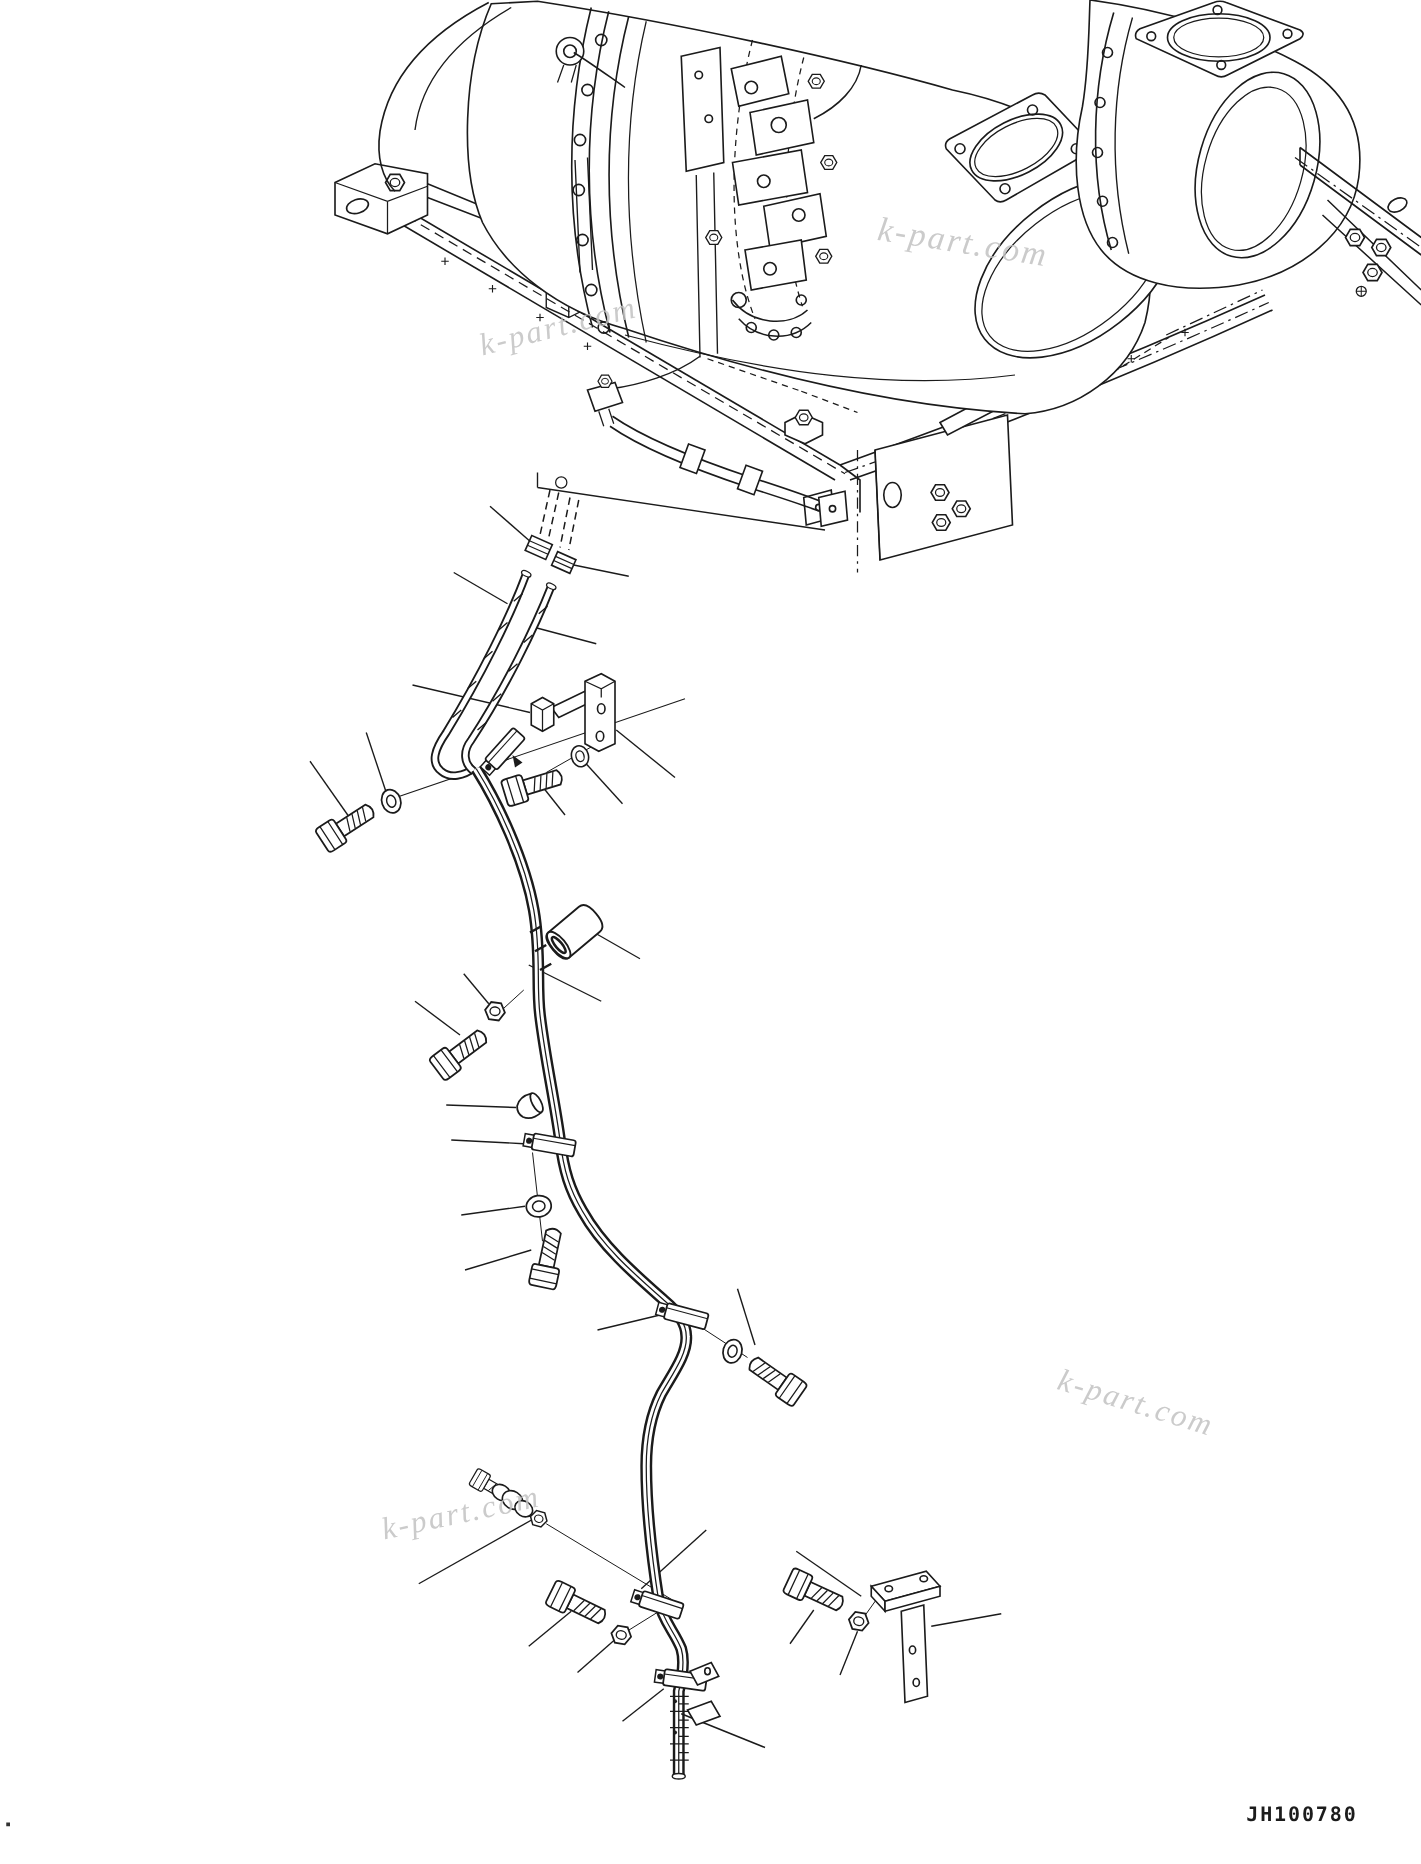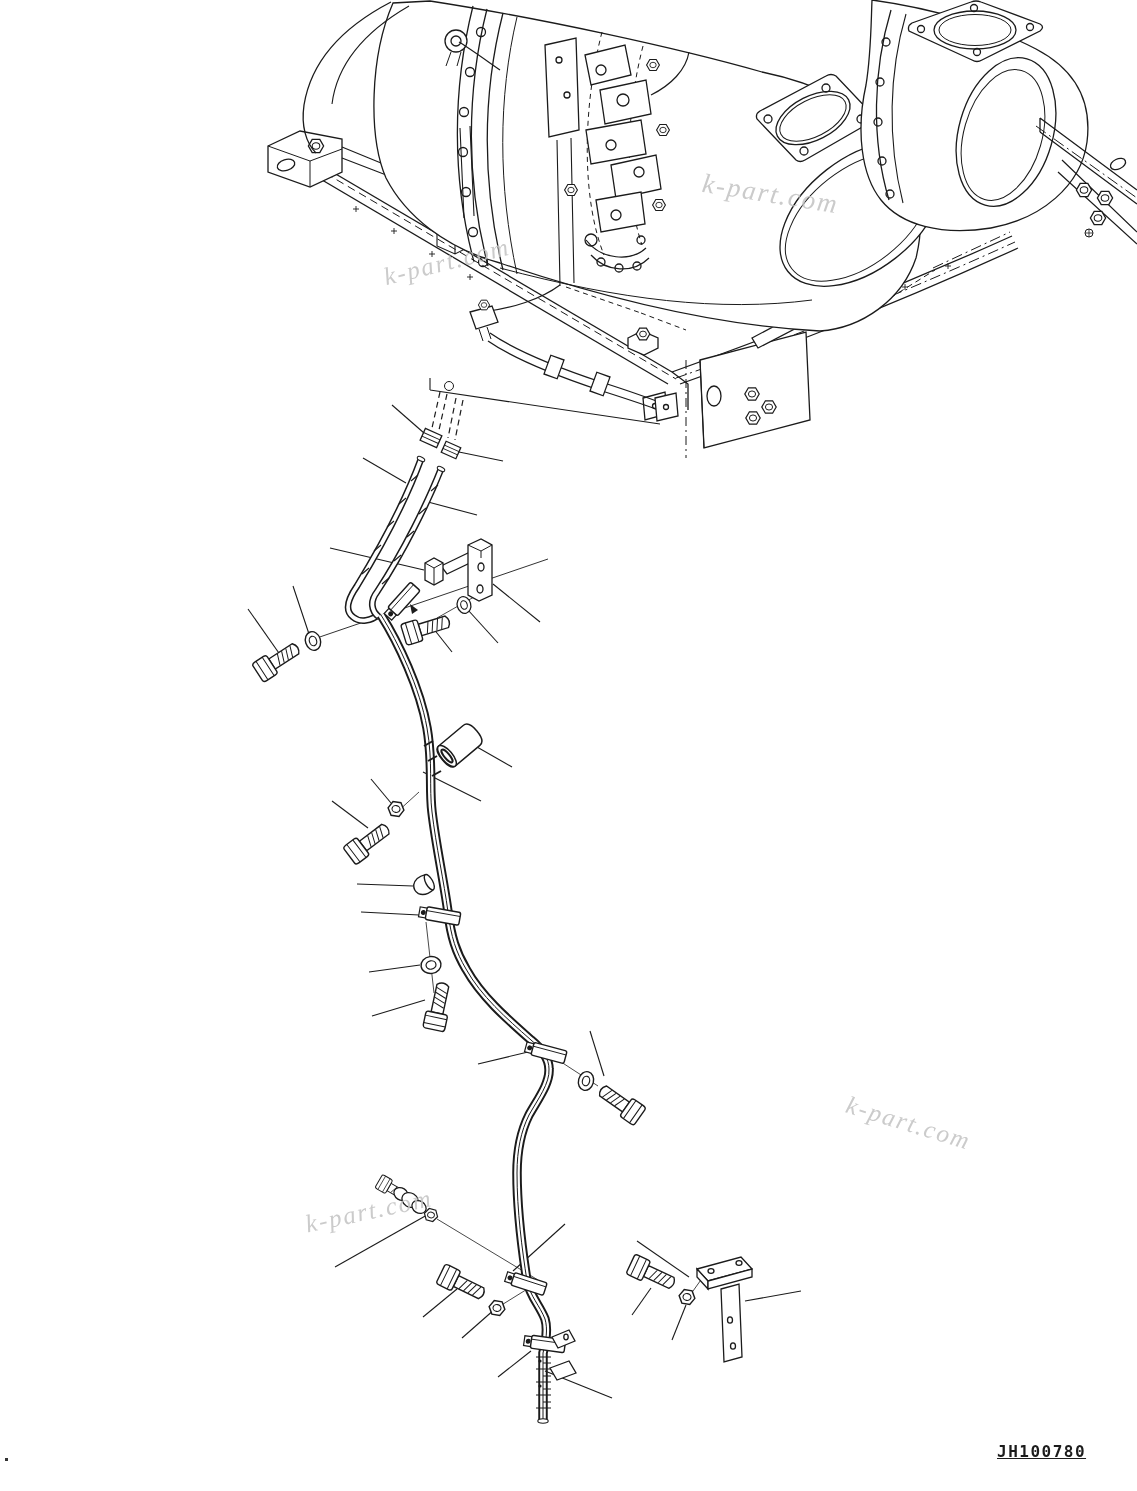--- a/index.html
+++ b/index.html
@@ -7,21 +7,21 @@
          font-family:"Liberation Sans",sans-serif;}
   #drawing-svg{position:absolute;left:0;top:0;}
   .wm{position:absolute;font-family:"Liberation Serif",serif;font-style:italic;
       color:#c2c2c2;letter-spacing:2px;white-space:nowrap;transform-origin:0 0;
       opacity:.85;user-select:none;}
   .wm1{left:705px;top:168px;font-size:27px;transform:rotate(9deg);}
   .wm2{left:381px;top:264px;font-size:25px;transform:rotate(-14deg);}
   .wm3{left:851px;top:1091px;font-size:25px;transform:rotate(17deg);}
   .wm4{left:303px;top:1211px;font-size:25px;transform:rotate(-12deg);}
   #drawing-number{position:absolute;left:997px;top:1442px;font-family:"DejaVu Sans Mono",monospace;
-      font-weight:bold;font-size:16px;letter-spacing:1.5px;color:#1c1c1c;text-decoration:underline;}
+      font-weight:bold;font-size:16px;letter-spacing:1.5px;color:#1c1c1c;}
   #corner-dot{position:absolute;left:5px;top:1458px;width:3px;height:3px;background:#333;}
 </style>
 </head>
 <body>
 
 <div id="stage">
 
 <svg id="drawing-svg" width="1137" height="1491" viewBox="0 0 1137 1491" xmlns="http://www.w3.org/2000/svg">
   <defs>
     <g id="boltsym">

